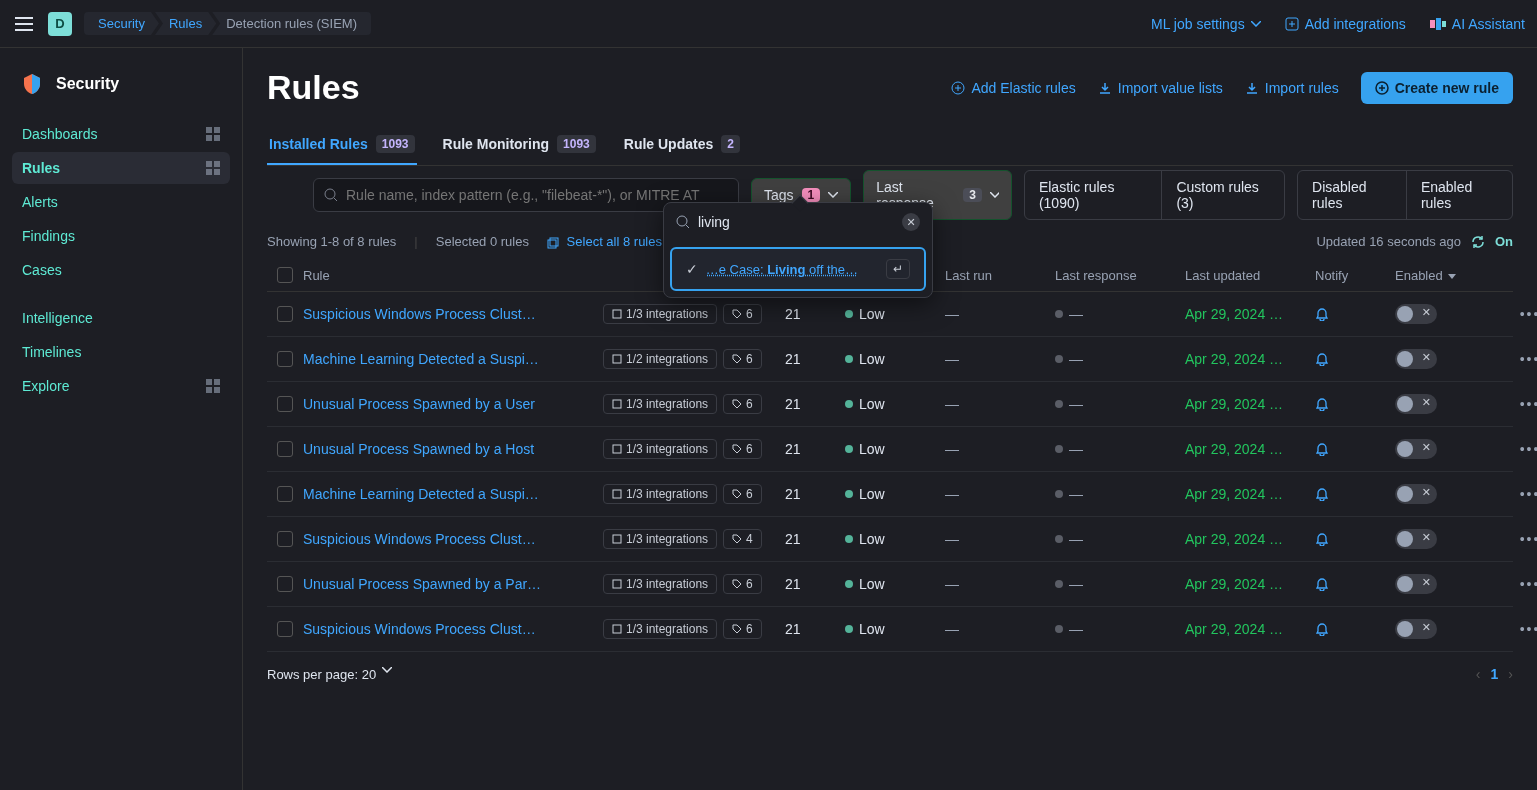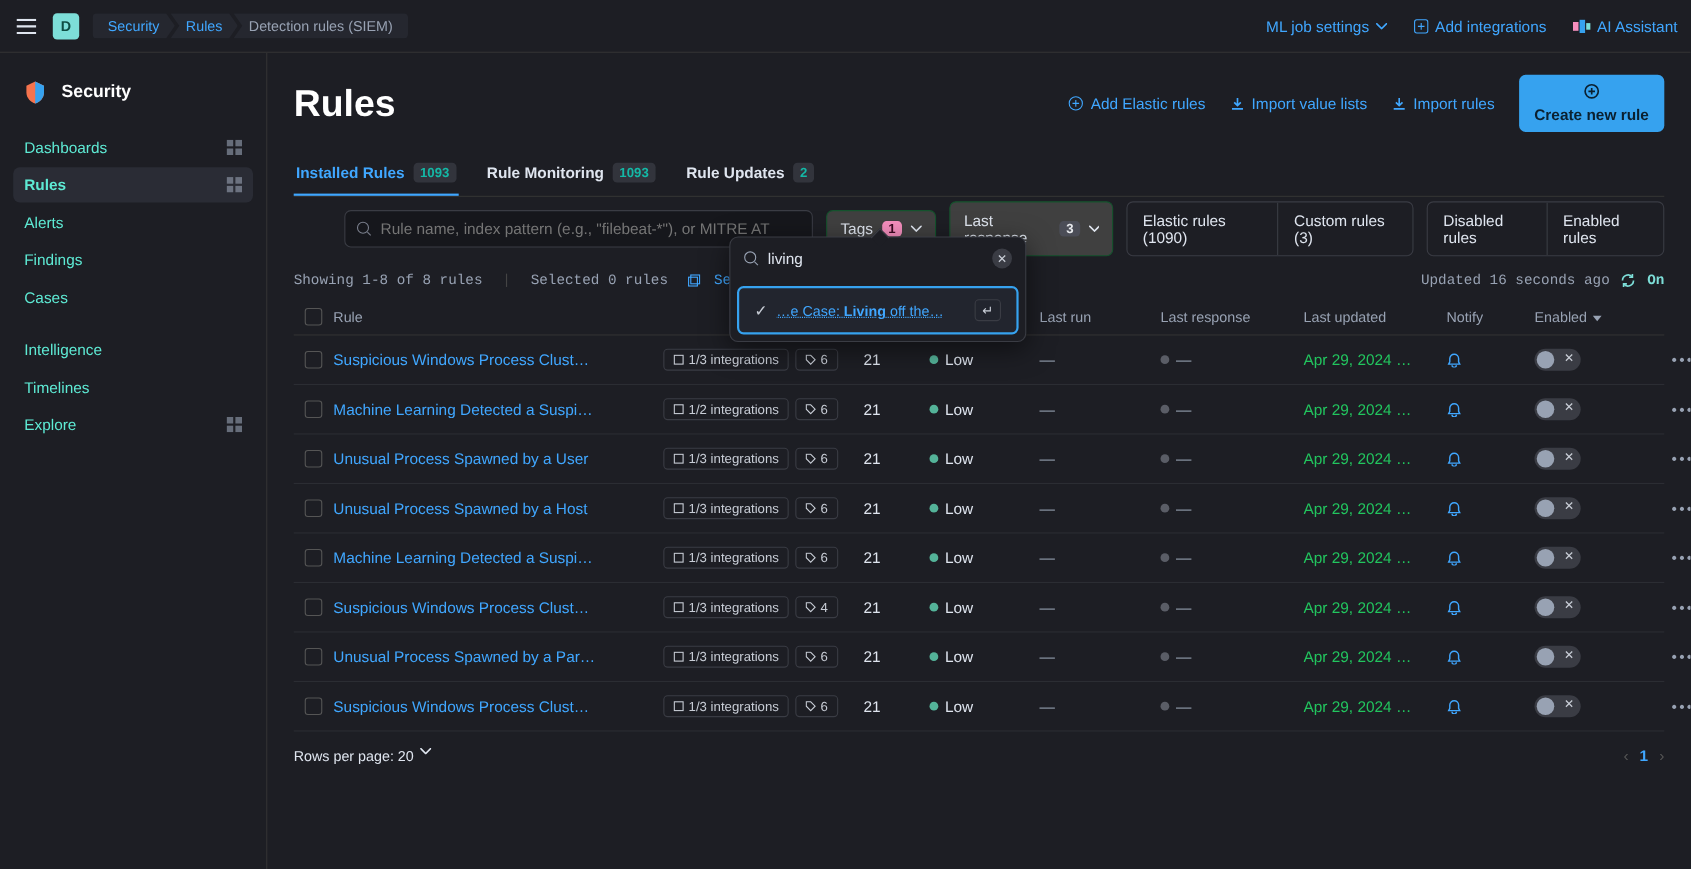--- a/index.html
+++ b/index.html
@@ -65,28 +65,28 @@
 .nav-spacer { height: 14px; }
 
 
 .main { flex:1; padding: 20px 24px 0 24px; overflow:hidden;}
 .page-head { display:flex; align-items:center; justify-content:space-between; margin-bottom:18px;}
 .page-title { font-size:34px; font-weight:700; color:#fff;}
 .page-actions { display:flex; align-items:center; gap:22px;}
 .action-link { color:#40a7ff; display:flex; align-items:center; gap:6px; cursor:pointer; font-size:14px;}
 .primary-btn {
   background:#36a2ef; color:#0b2030; padding:8px 14px; border-radius:6px;
-  display:flex; align-items:center; gap:6px; font-weight:600; cursor:pointer;flex-direction:column;
+  display:flex; align-items:center; gap:6px; font-weight:600; cursor:pointer;
 }
 
 
 .tabs { display:flex; gap:24px; border-bottom:1px solid #333; margin-bottom:4px;}
 .tab { display:flex; align-items:center; gap:8px; padding: 10px 2px; color:#dfe5ef; cursor:pointer; font-weight:600; font-size:14px; border-bottom:2px solid transparent;}
 .tab.active { color:#40a7ff; border-bottom-color:#40a7ff;}
-.tab-badge { background:#32343c; color:#14b8a6; border-radius:4px; padding:2px 6px; font-size:12px; font-weight:600;}
+.tab-badge { background:#32343c; color:#c4b5fd; border-radius:4px; padding:2px 6px; font-size:12px; font-weight:600;}
 
 
 .filter-row { display:flex; gap:12px; align-items:center; margin-bottom:10px; position:relative;margin-left:46px;}
 .search-input {
   flex:0 0 426px; display:flex; align-items:center; gap:8px;
   background:#16171c; border:1px solid #3a3c44; border-radius:6px;
   padding: 8px 10px; color:#7a7f8c;
 }
 .search-input input { background:transparent; border:none; color:#dfe5ef; outline:none; flex:1; font-size:14px;}
 .filter-btn {
@@ -95,21 +95,21 @@
 }
 .pill { background:#f68fbe; color:#3c0a22; border-radius:4px; padding:0 6px; font-size:12px; font-weight:700;}
 .pill.grey { background:#4b4d57; color:#e6e8ec;}
 .filter-group {
   border:1px solid #3a3c44; border-radius:6px; display:flex; overflow:hidden;
 }
 .filter-group .seg { padding:8px 14px; cursor:pointer;}
 .filter-group .seg + .seg { border-left:1px solid #3a3c44;}
 
 
-.info-row { display:flex; align-items:flex-end; justify-content:space-between; padding:4px 0 10px 0; font-size:13px;font-family:Liberation Mono, monospace; }
+.info-row { display:flex; align-items:flex-end; justify-content:space-between; padding:4px 0 10px 0; font-size:13px; }
 .info-left { display:flex; gap:18px; align-items:center; color:#98a2b3;}
 .link { color:#40a7ff; cursor:pointer;}
 .info-left .sep { color:#444;}
 .info-right { display:flex; align-items:center; gap:10px; color:#98a2b3;}
 .refresh-on { color:#7dded8; font-weight:700;}
 
 
 .table { width:100%;}
 .thead, .trow { display:grid; grid-template-columns: 36px 300px 120px 62px 60px 100px 110px 130px 130px 80px 110px 50px; align-items:center; }
 .thead { color:#98a2b3; font-size:13px; padding:8px 0; border-bottom:1px solid #333;}

